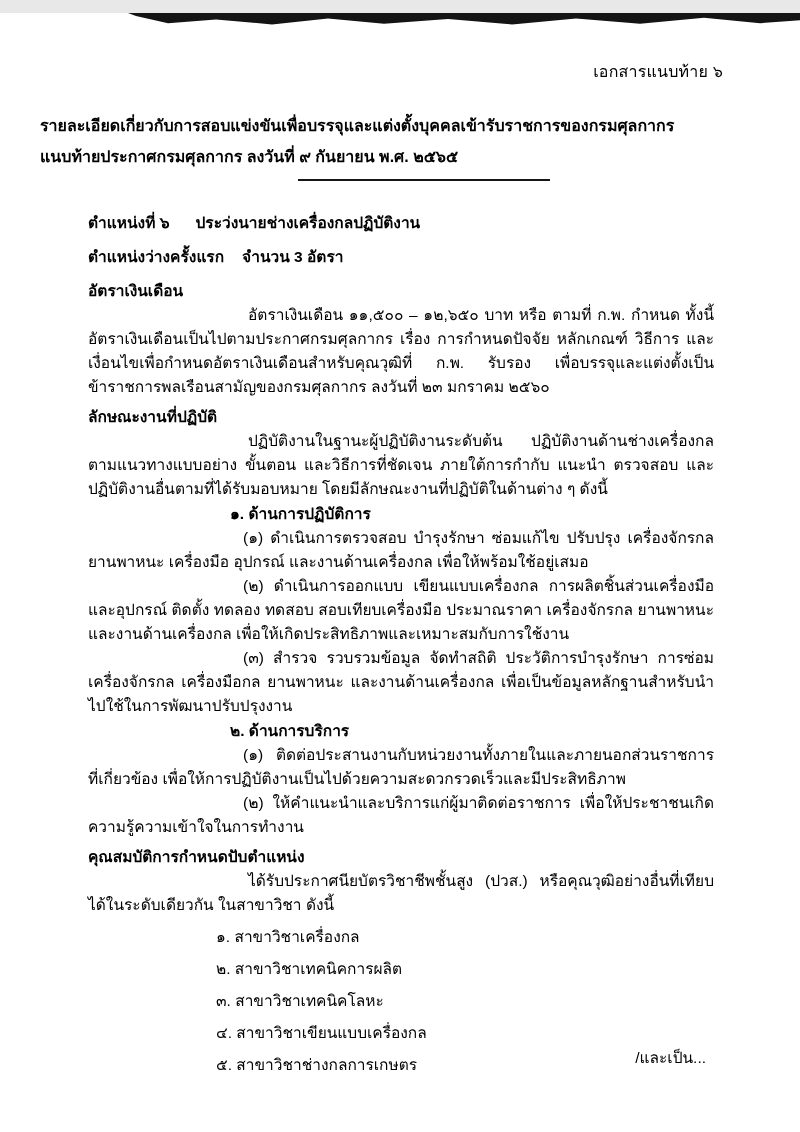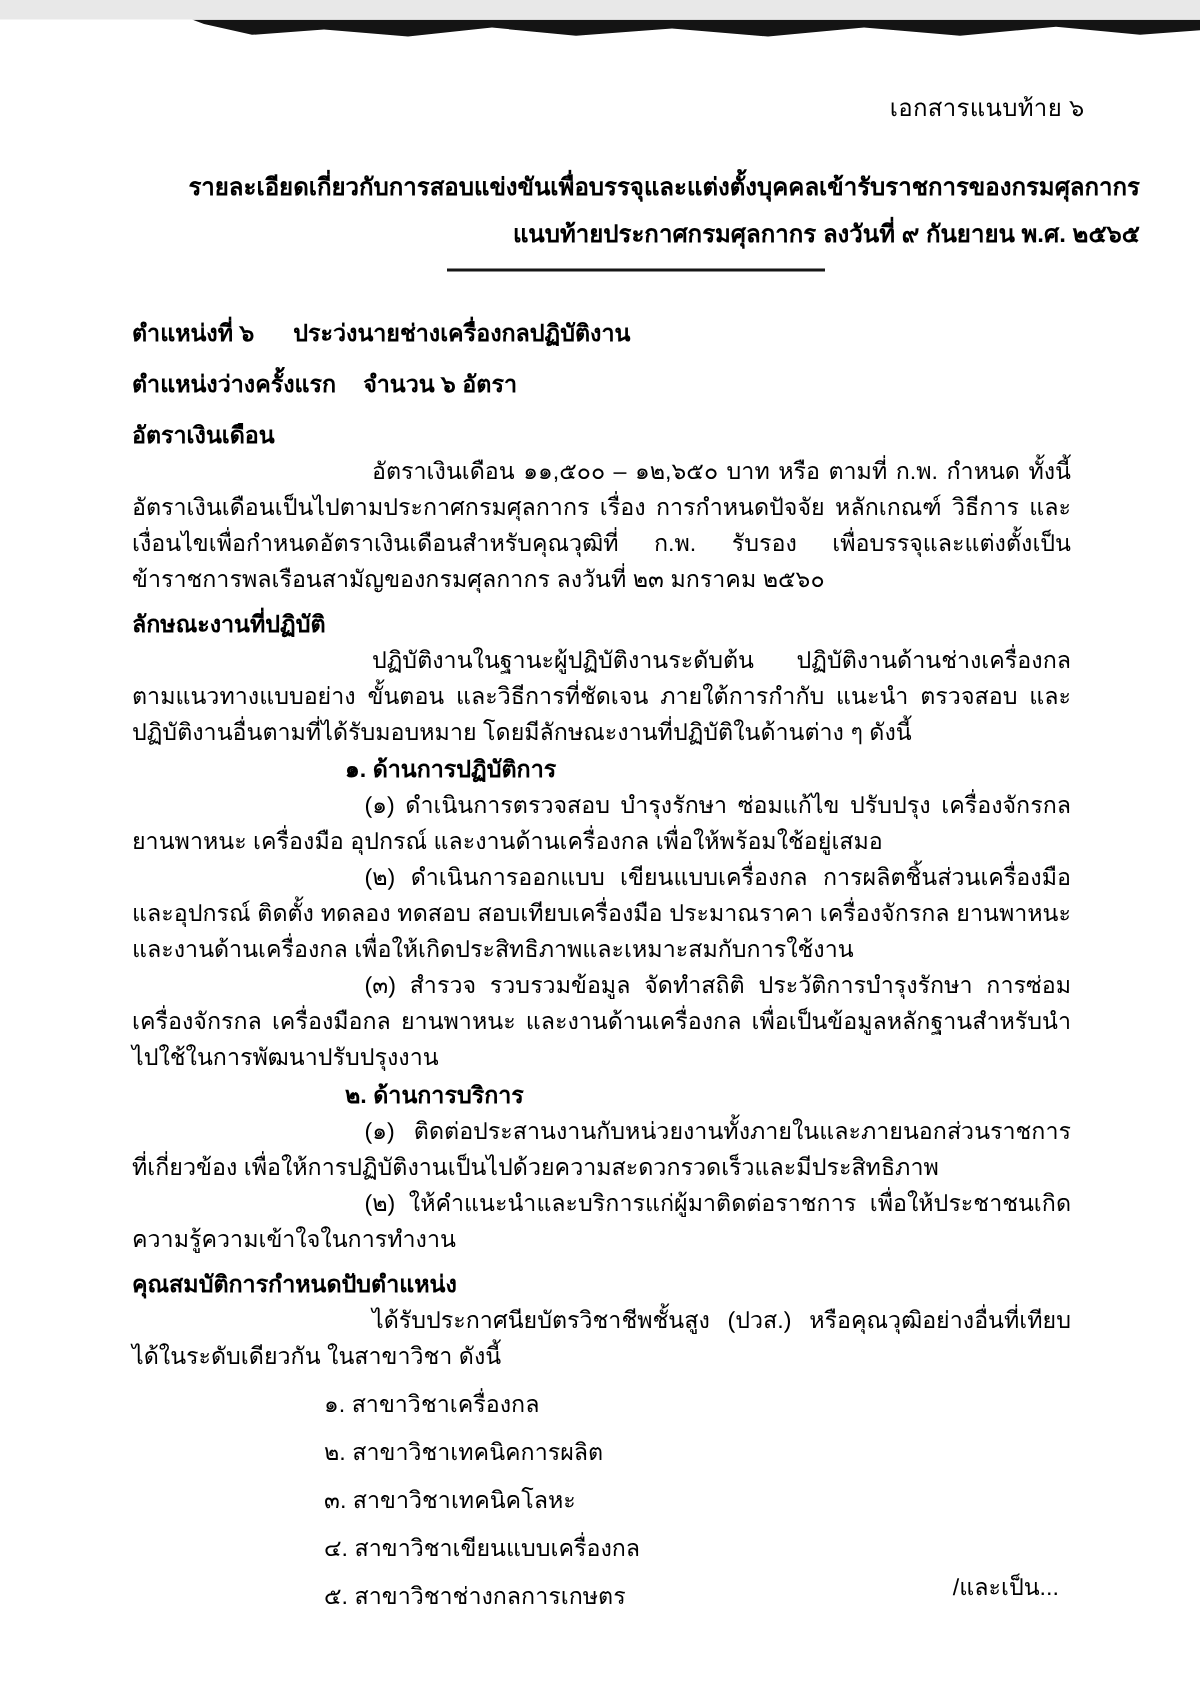--- a/index.html
+++ b/index.html
@@ -22,21 +22,21 @@
   .scan-bottom {
     position:absolute; bottom:2px; left:270px; width:505px; height:0;
     border-top:2px dotted #c9c9c9;
   }
   .doc-ref {
     position:absolute; top:46px; right:77px;
     font-size:16px; letter-spacing:.2px;
   }
   .title-block {
     position:absolute; top:97px; left:40px; width:720px;
-    text-align:right; font-weight:bold; font-size:16px; line-height:31px;
+    text-align:left; font-weight:bold; font-size:16px; line-height:31px;
   }
   .divider {
     position:absolute; top:166px; left:298px; width:252px;
     border:none; border-top:2px solid #161616; margin:0;
   }
   .content {
     position:absolute; top:198px; left:88px; width:626px;
     font-size:15.5px; line-height:24px;
   }
   .b { font-weight:bold; }
@@ -68,21 +68,21 @@
 
   <hr class="divider">
 
   <div class="content">
 
     <div class="b row-gap">
       <span>ตำแหน่งที่ ๖</span><span class="pos-name">ประว่งนายช่างเครื่องกลปฏิบัติงาน</span>
     </div>
 
     <div class="b row-gap">
-      <span>ตำแหน่งว่างครั้งแรก</span><span class="vac-count">จำนวน ๖ อัตรา</span>
+      <span>ตำแหน่งว่างครั้งแรก</span><span class="vac-count">จำนวน 3 อัตรา</span>
     </div>
 
     <div class="b">อัตราเงินเดือน</div>
     <div class="para">อัตราเงินเดือน ๑๑,๕๐๐ – ๑๒,๖๕๐ บาท หรือ ตามที่ ก.พ. กำหนด ทั้งนี้ อัตราเงินเดือนเป็นไปตามประกาศกรมศุลกากร เรื่อง การกำหนดปัจจัย หลักเกณฑ์ วิธีการ และเงื่อนไขเพื่อกำหนดอัตราเงินเดือนสำหรับคุณวุฒิที่ ก.พ. รับรอง เพื่อบรรจุและแต่งตั้งเป็นข้าราชการพลเรือนสามัญของกรมศุลกากร ลงวันที่ ๒๓ มกราคม ๒๕๖๐</div>
 
     <div class="section-heading">ลักษณะงานที่ปฏิบัติ</div>
     <div class="para">ปฏิบัติงานในฐานะผู้ปฏิบัติงานระดับต้น ปฏิบัติงานด้านช่างเครื่องกล ตามแนวทางแบบอย่าง ขั้นตอน และวิธีการที่ชัดเจน ภายใต้การกำกับ แนะนำ ตรวจสอบ และปฏิบัติงานอื่นตามที่ได้รับมอบหมาย โดยมีลักษณะงานที่ปฏิบัติในด้านต่าง ๆ ดังนี้</div>
 
     <div class="sub-heading">๑. ด้านการปฏิบัติการ</div>
     <div class="duty">(๑) ดำเนินการตรวจสอบ บำรุงรักษา ซ่อมแก้ไข ปรับปรุง เครื่องจักรกล ยานพาหนะ เครื่องมือ อุปกรณ์ และงานด้านเครื่องกล เพื่อให้พร้อมใช้อยู่เสมอ</div>

